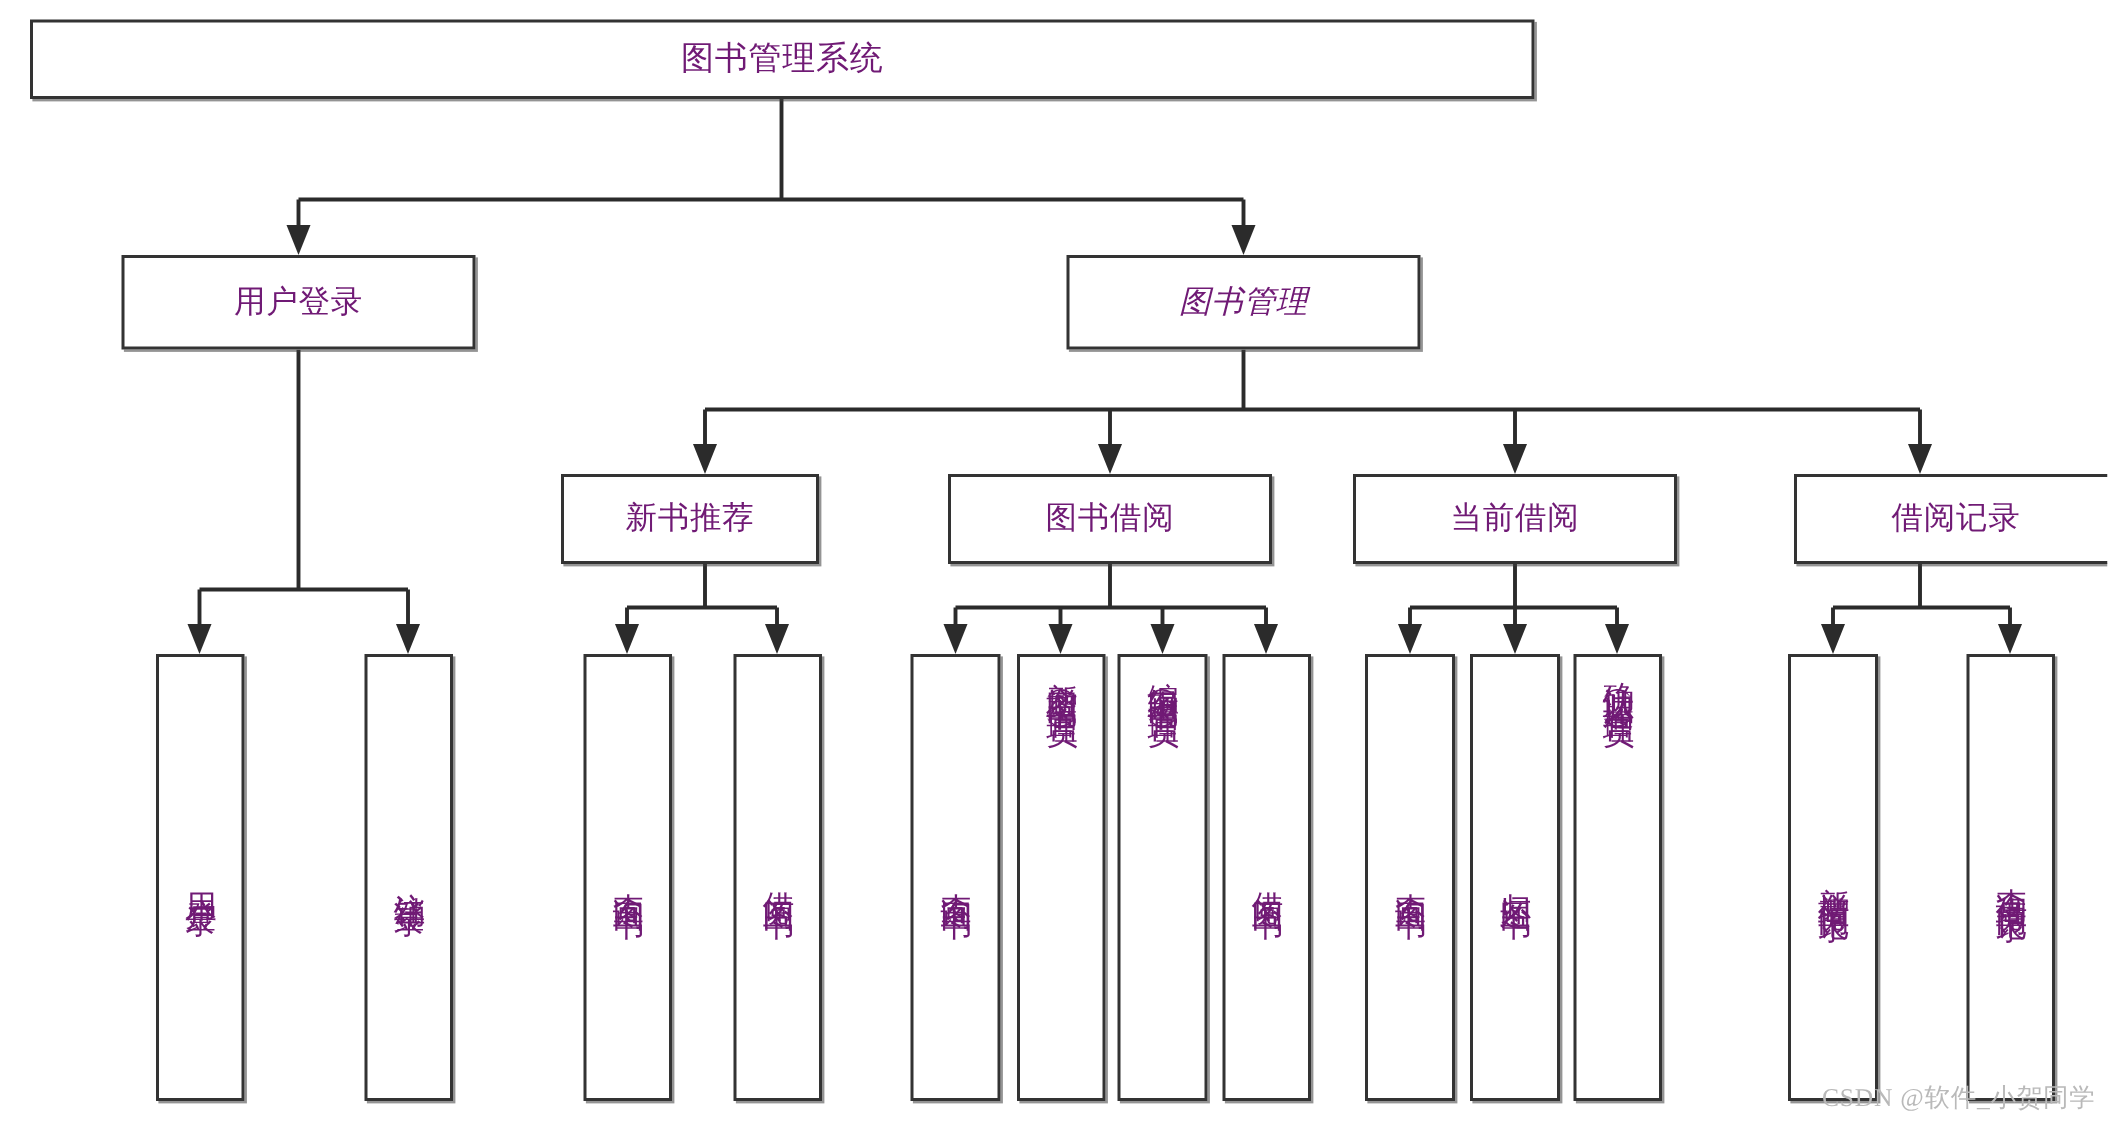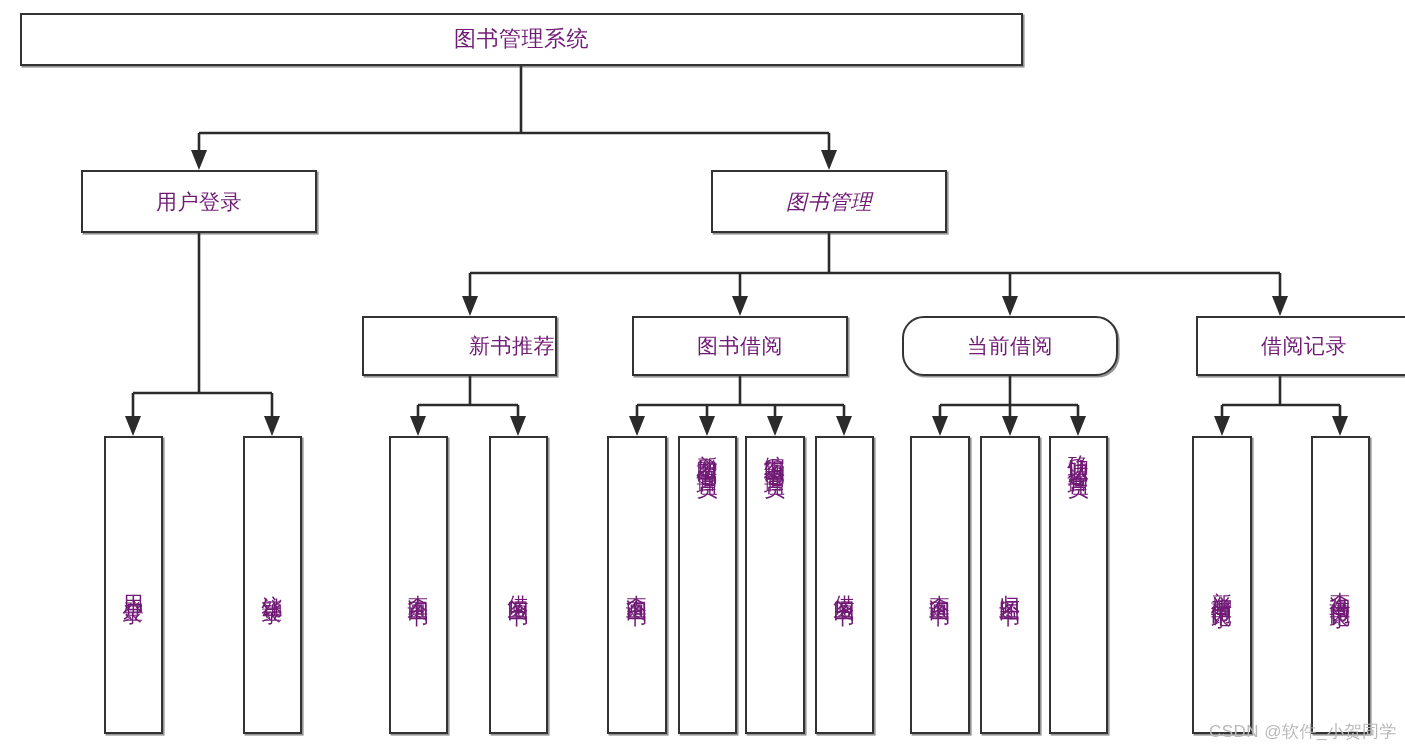--- a/index.html
+++ b/index.html
@@ -85,21 +85,21 @@
   
   #watermark {
     position: absolute;
     right: 8px;
     bottom: 4px;
     font-size: 17px;
     color: #b9b9b9;
     letter-spacing: 0.5px;
     z-index: 6;
     white-space: nowrap;
-    font-family: Liberation Sans, sans-serif;
+    font-family: Liberation Serif, serif;
     margin-top: 29px;
   }
 </style>
 </head>
 <body>
 
 <div id="canvas">
 
   <svg id="connectors" viewBox="0 0 1405 747" width="1405" height="747" xmlns="http://www.w3.org/2000/svg">
 
@@ -182,29 +182,29 @@
   </div>
 
   <div class="node" style="left:81px; top:170px; width:236px; height:63px;">
     <span class="label">用户登录</span>
   </div>
 
   <div class="node" style="left:711px; top:170px; width:236px; height:63px;font-style:italic;">
     <span class="label">图书管理</span>
   </div>
 
-  <div class="node" style="left:362px; top:316px; width:195px; height:60px;justify-content:flex-end;">
+  <div class="node" style="left:374px; top:316px; width:172px; height:60px;">
     <span class="label">新书推荐</span>
   </div>
 
   <div class="node" style="left:632px; top:316px; width:216px; height:60px;">
     <span class="label">图书借阅</span>
   </div>
 
-  <div class="node" style="left:902px; top:316px; width:216px; height:60px;border-radius:22px;">
+  <div class="node" style="left:902px; top:316px; width:216px; height:60px;">
     <span class="label">当前借阅</span>
   </div>
 
   <div class="node" style="left:1196px; top:316px; width:216px; height:60px;">
     <span class="label">借阅记录</span>
   </div>
 
   <div class="node leaf v-center" style="left:104px; top:436px; width:59px; height:298px;">
     <span class="label">用户登录</span>
   </div>

